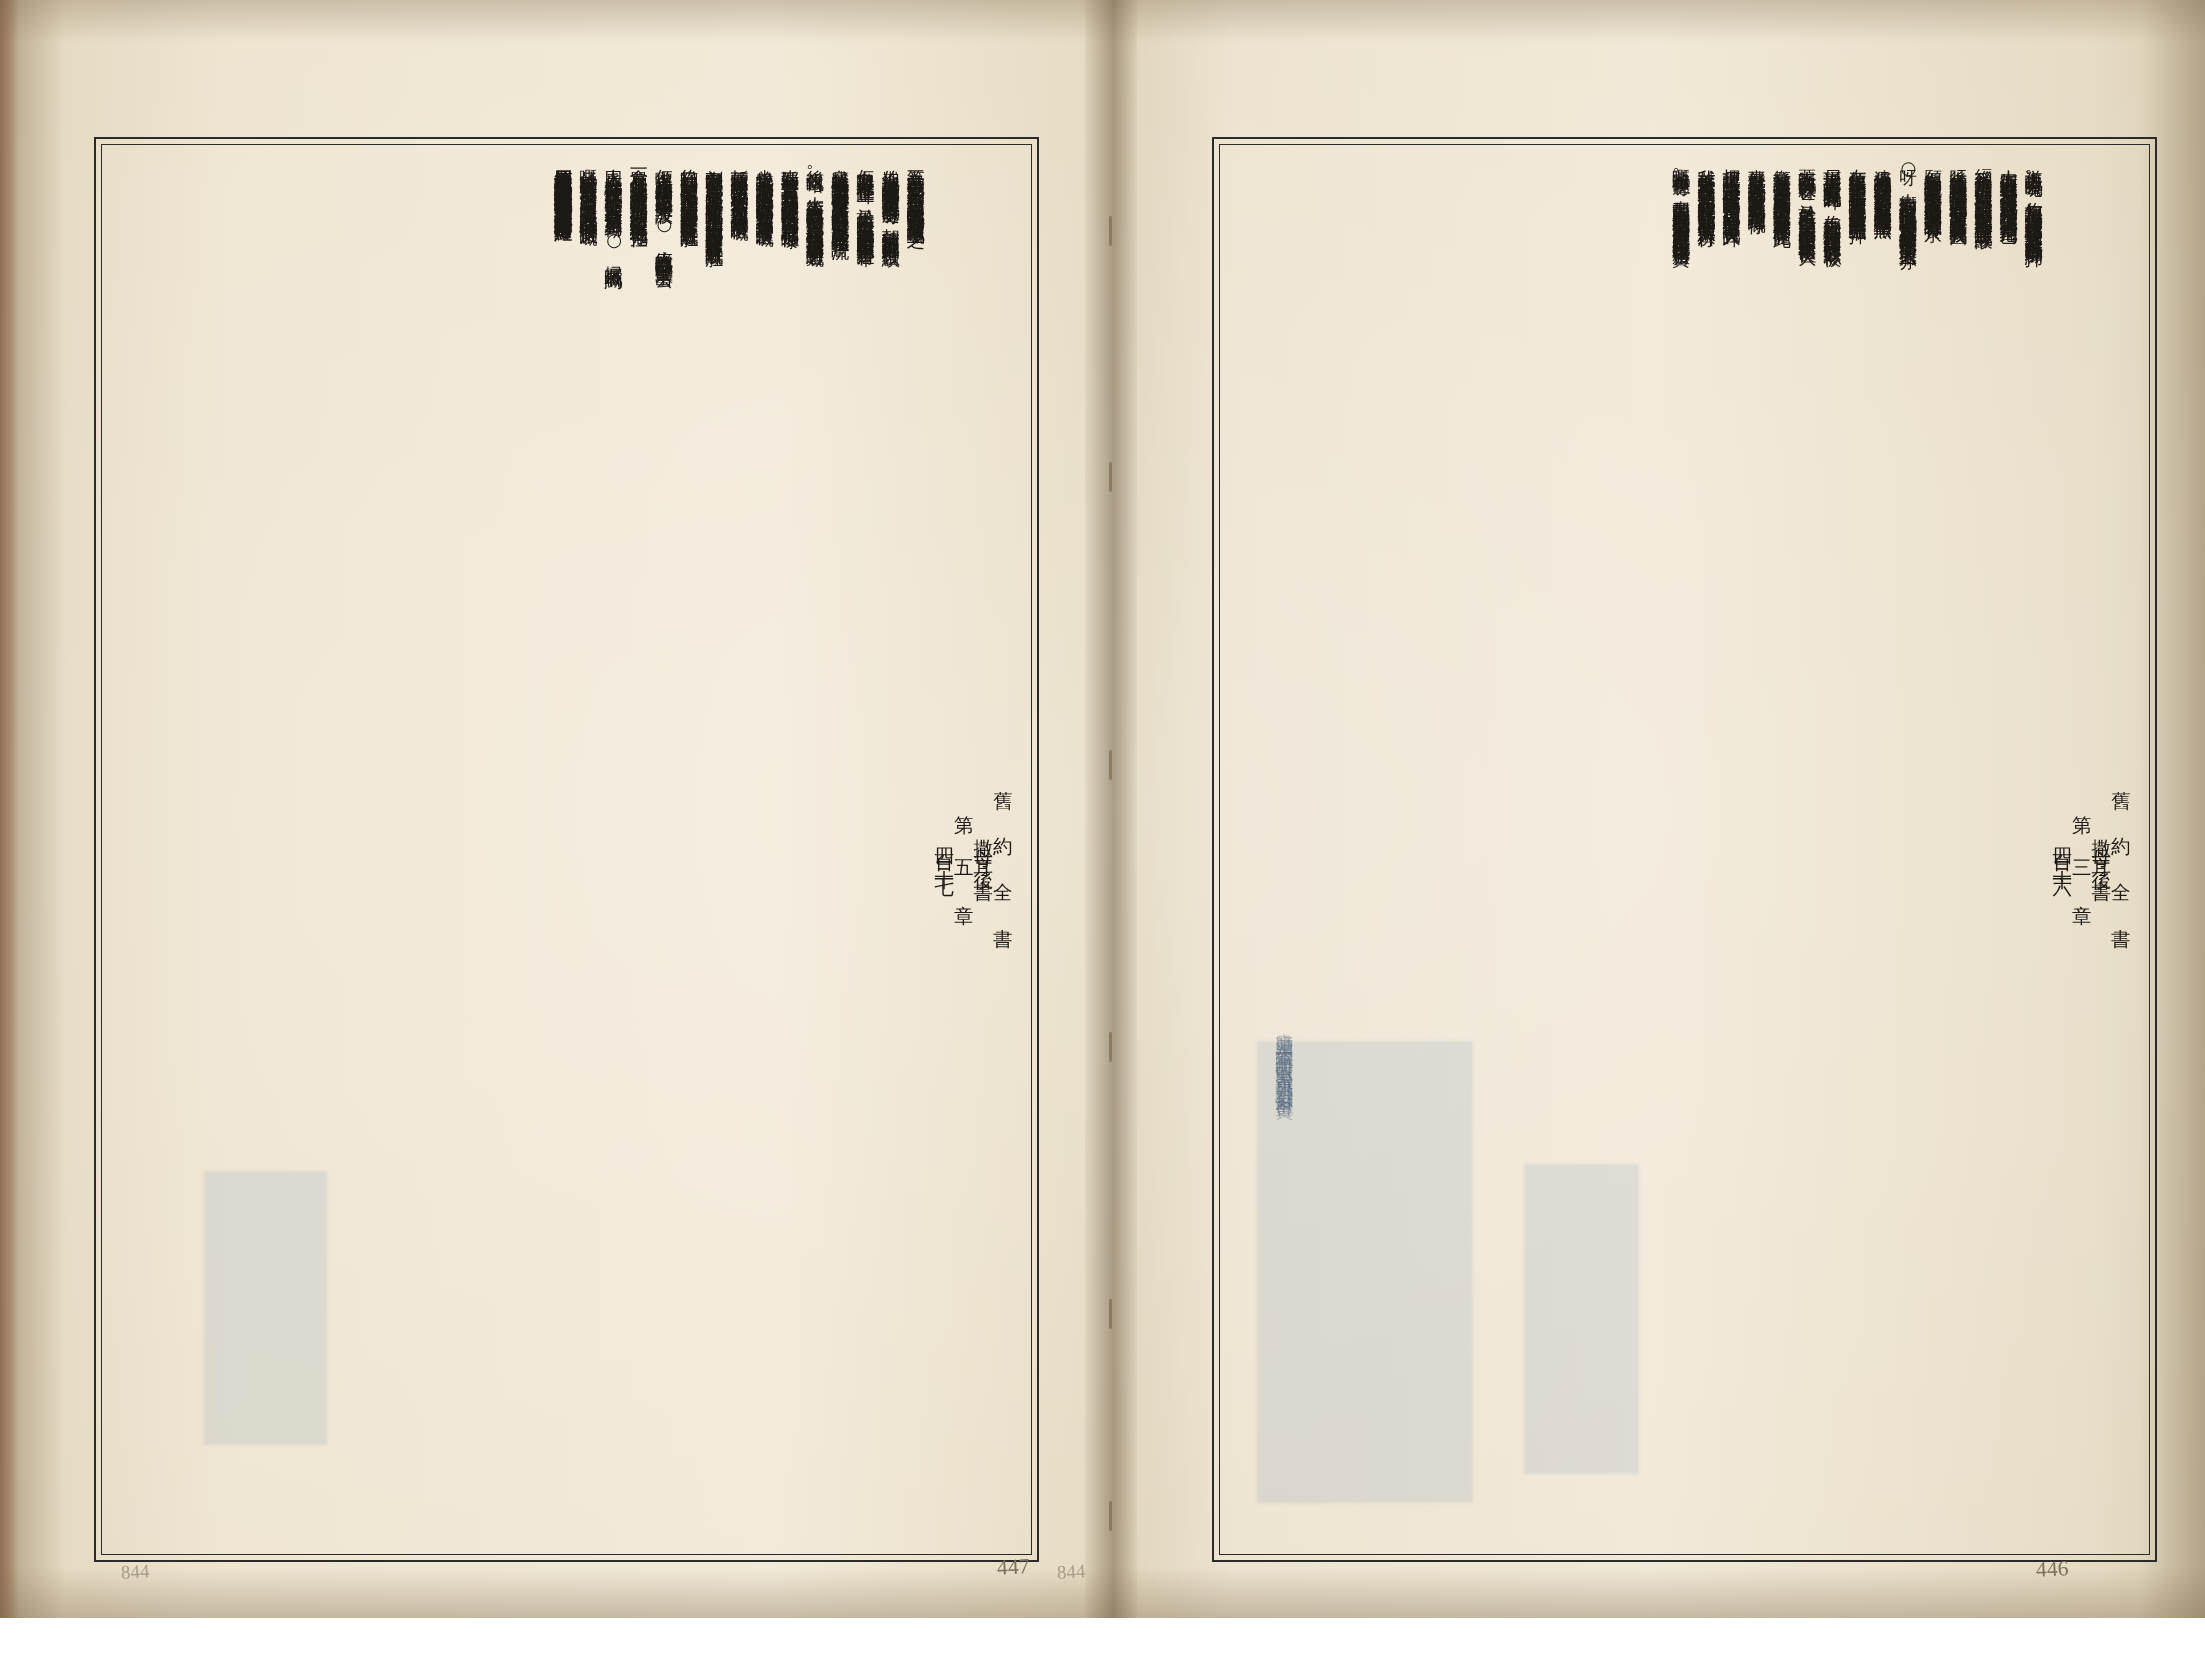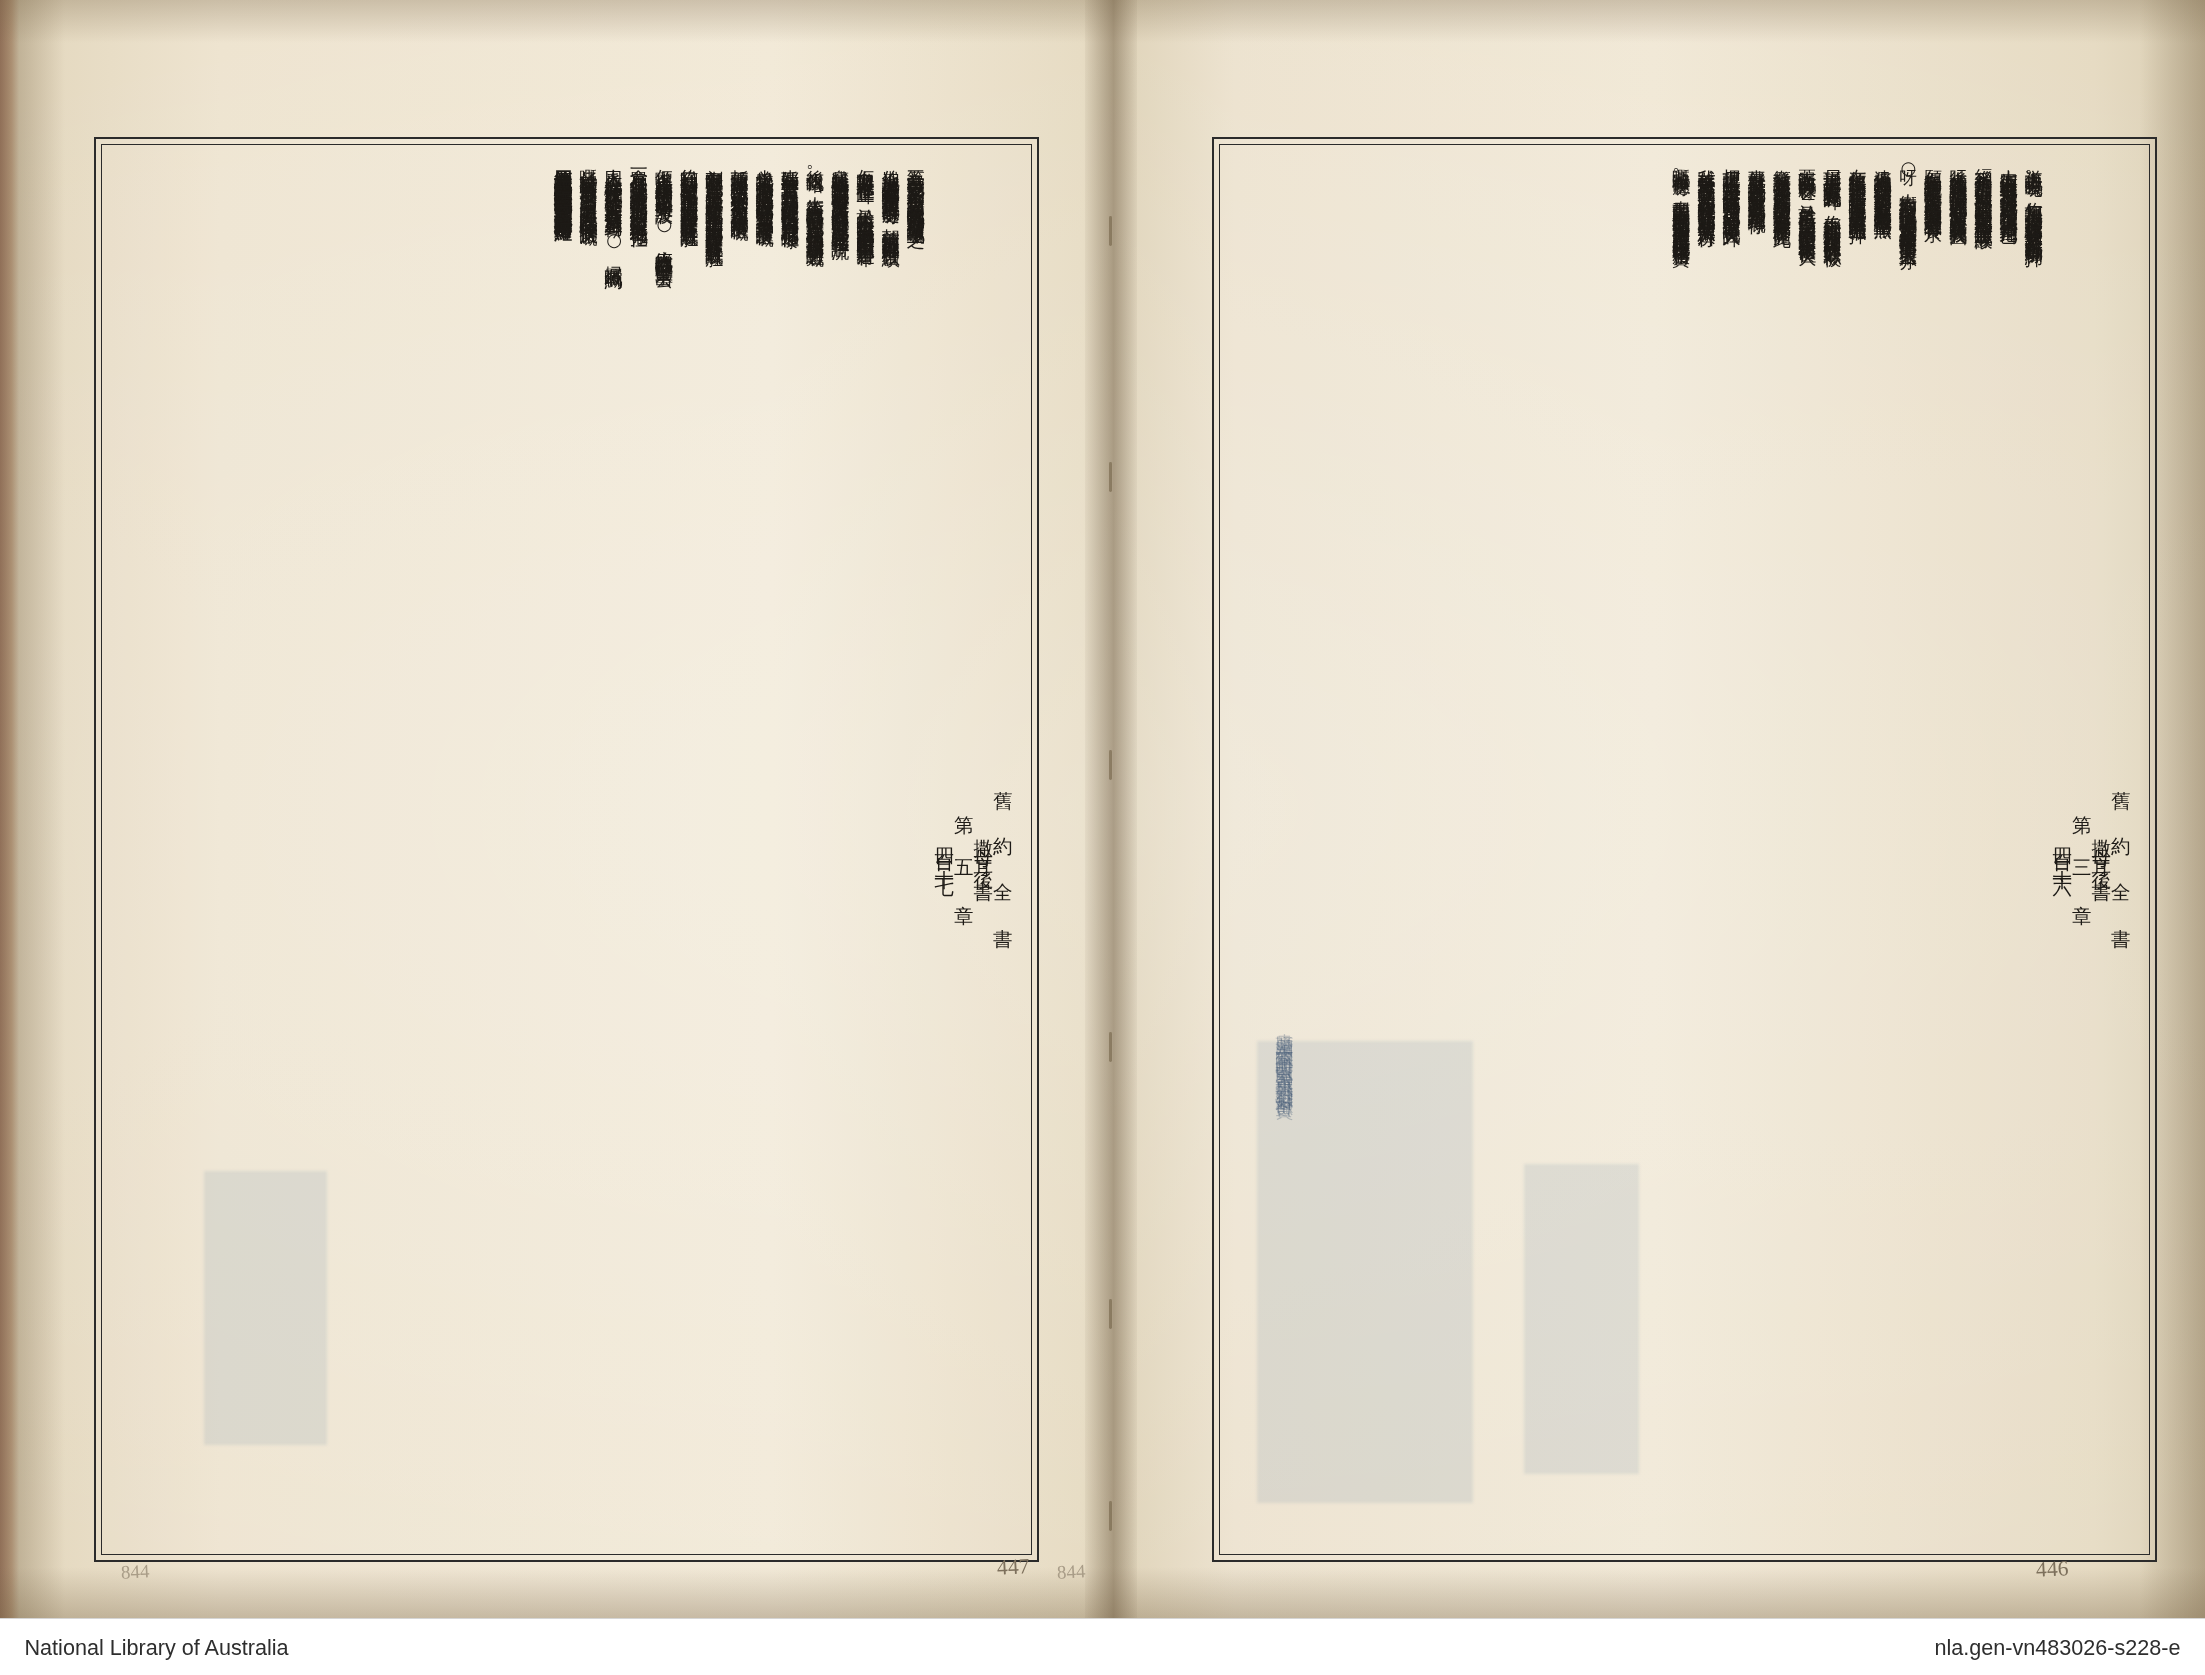--- a/index.html
+++ b/index.html
@@ -292,19 +292,15 @@
 
       <div class="stain" style="left:108px; top:1032px; width:123px; height:274px;"></div>
     </div>
 
     <div class="folio" style="left:997px; bottom:38px;">447</div>
     <div class="folio faint" style="left:1057px; bottom:35px;">844</div>
     <div class="folio" style="left:2036px; bottom:36px;">446</div>
     <div class="folio faint" style="left:121px;  bottom:35px;">844</div>
   </div>
 
-  <div id="statusbar">
-    <span class="left">National Library of Australia</span>
-    <span class="right">nla.gen-vn483026-s228-e</span>
-  </div>
 
 </div>
 
 
 </body></html>

